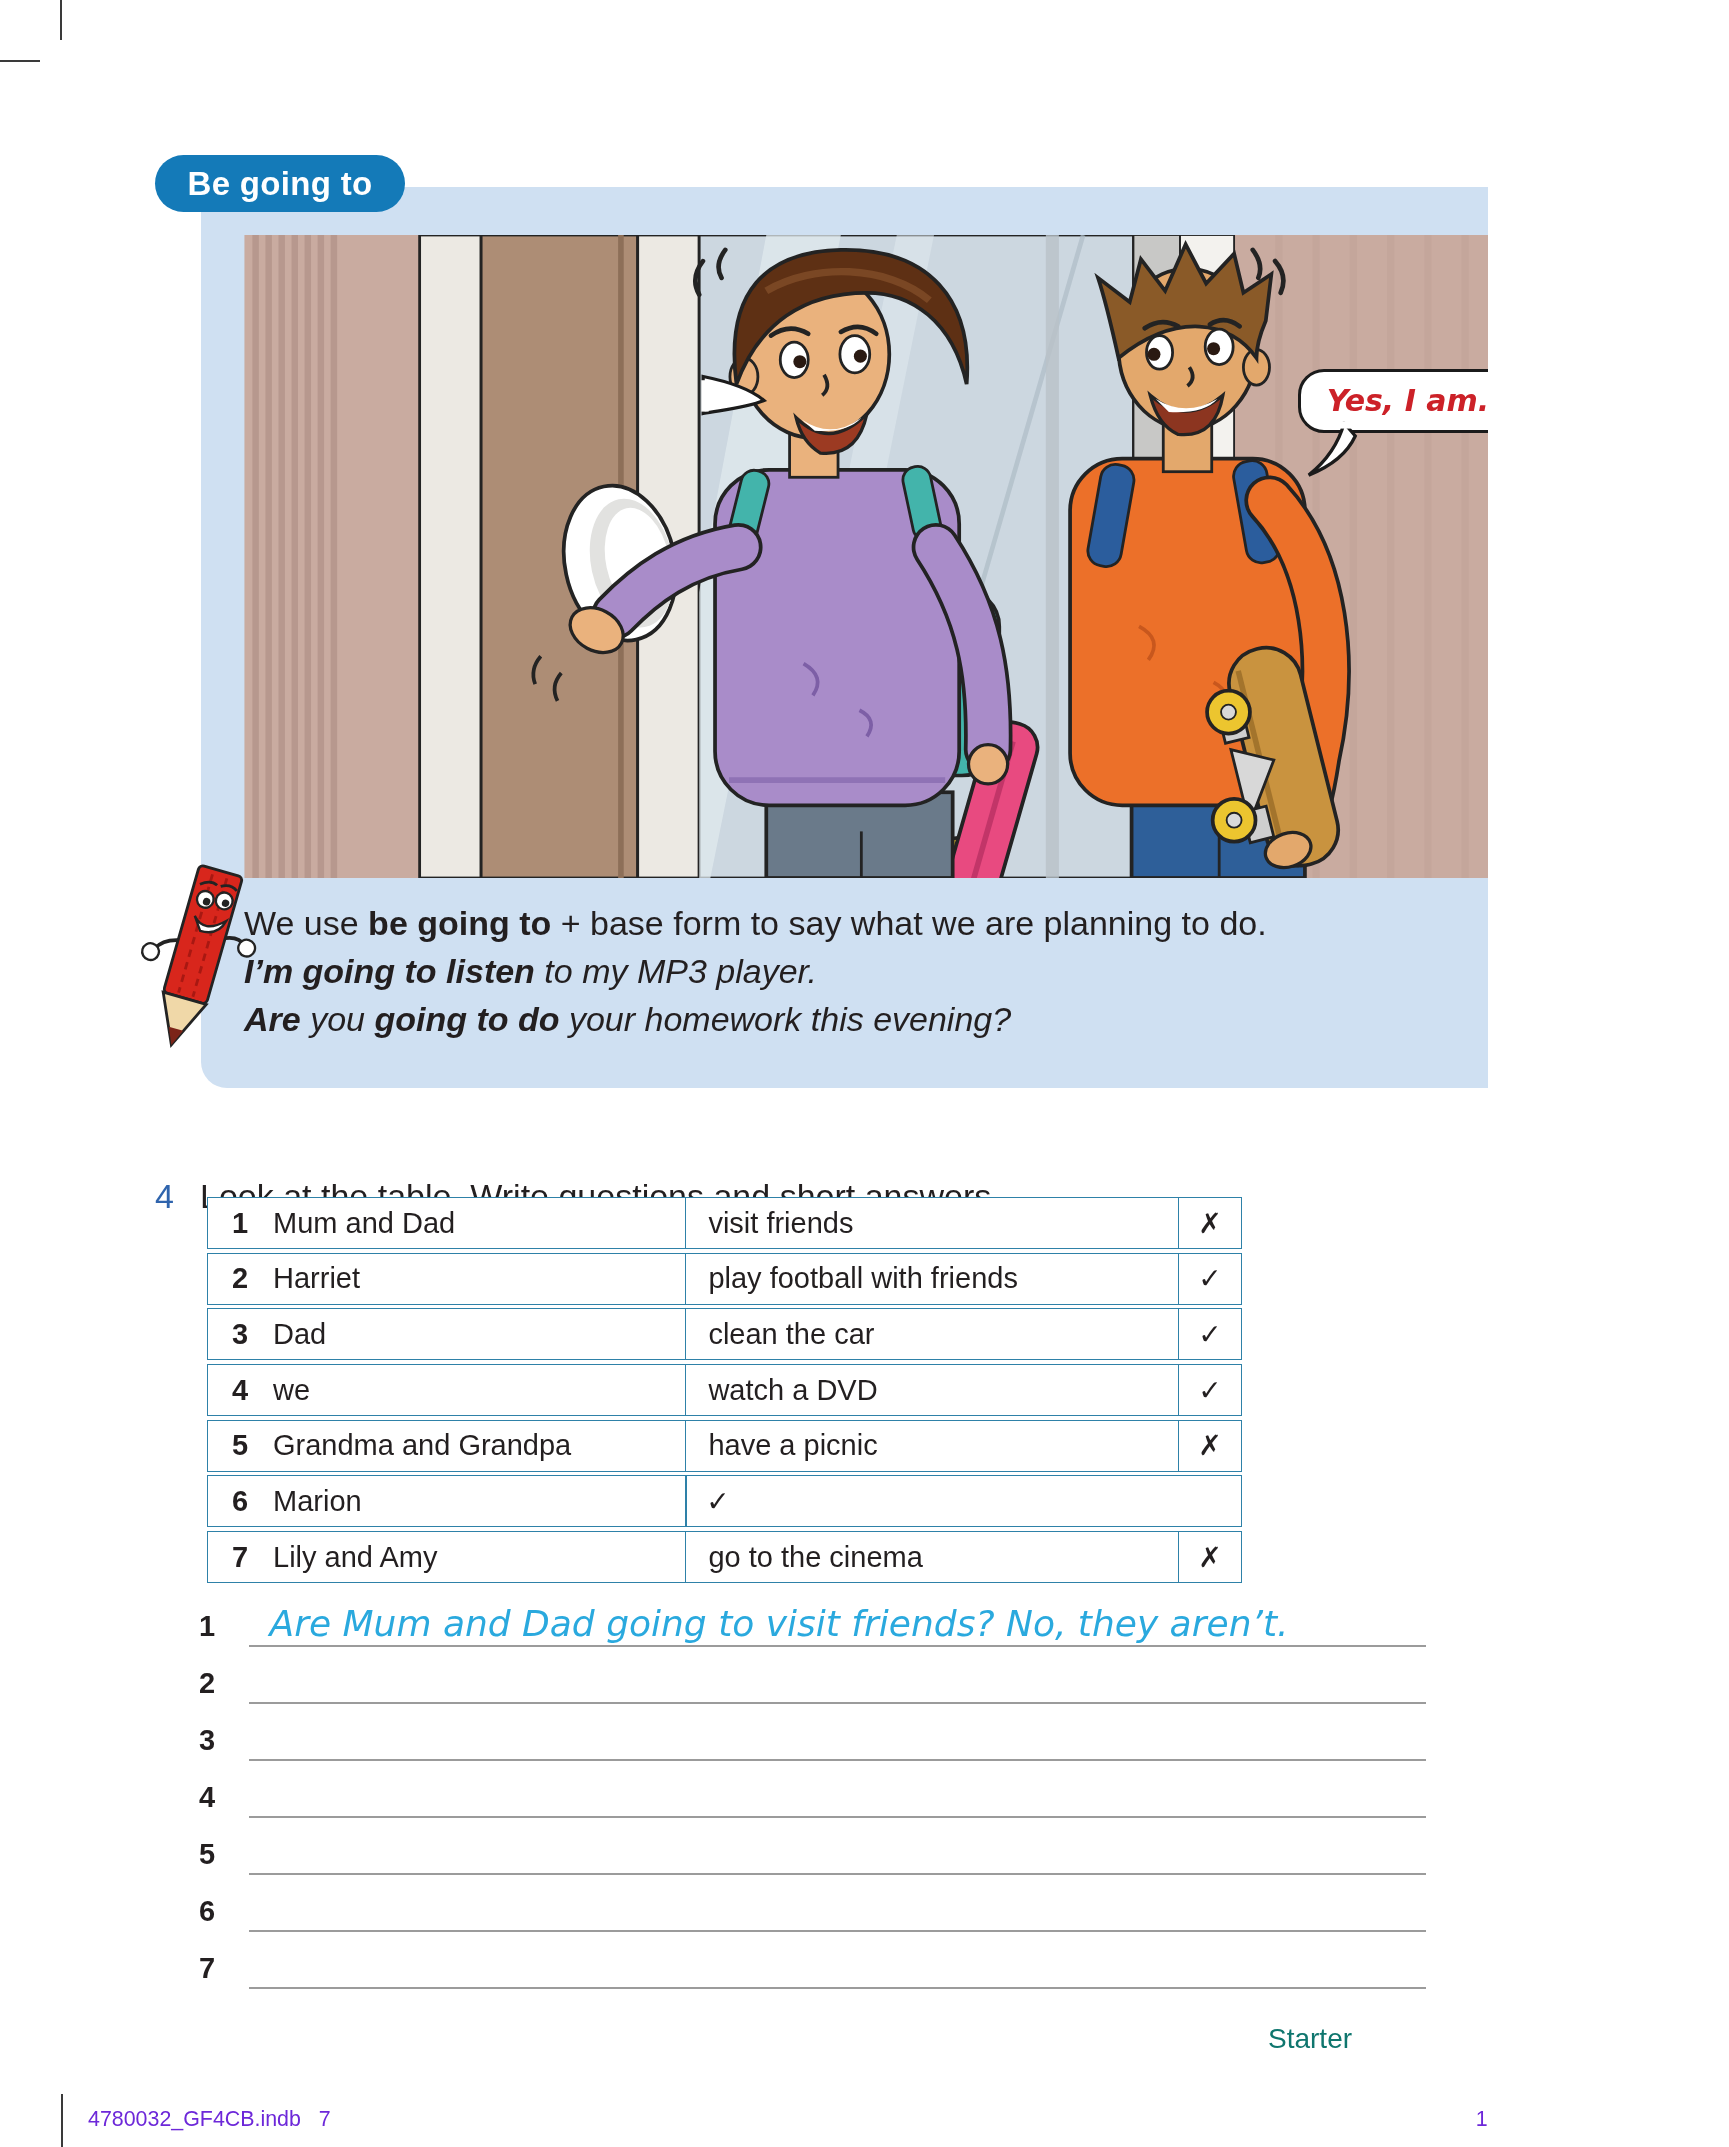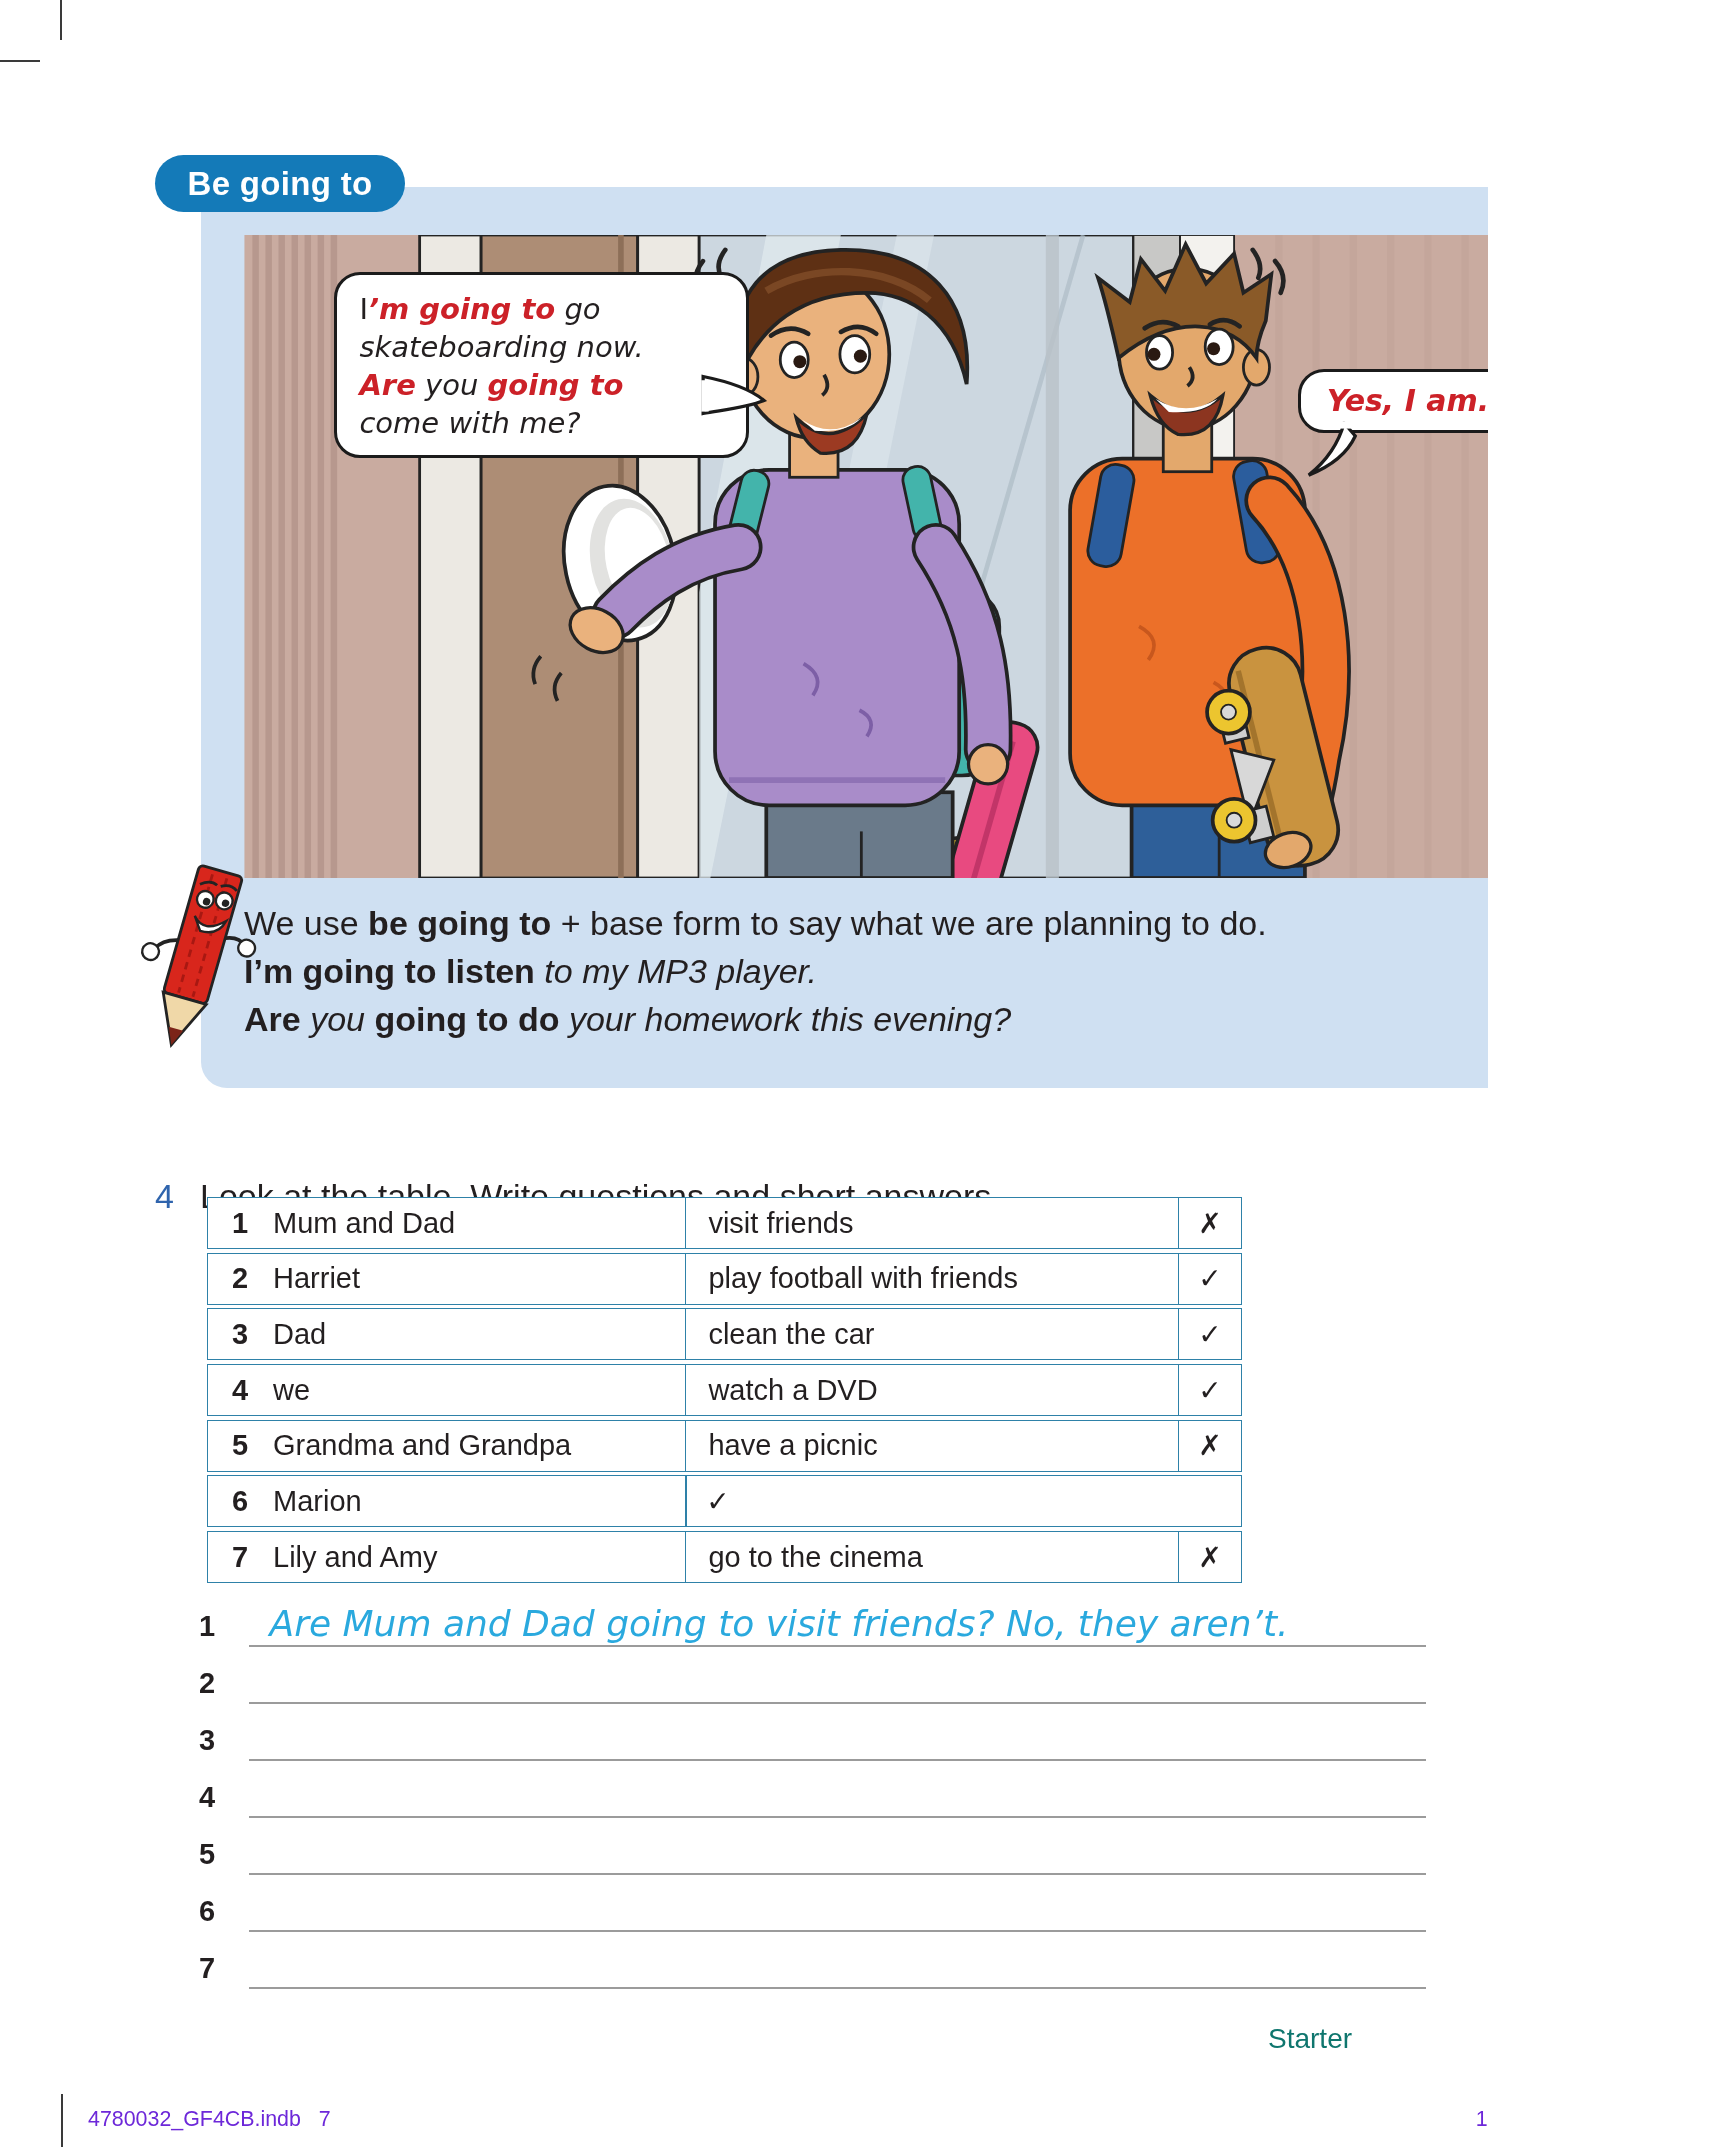--- a/index.html
+++ b/index.html
@@ -17,21 +17,21 @@
   .illus{position:absolute;left:244px;top:235px;width:1285px;height:643px;}
   .bubble{position:absolute;background:#ffffff;border:3.7px solid #1b1b1b;border-radius:26px;
           font-family:"DejaVu Sans",sans-serif;font-size:29px;line-height:38px;color:#231f20;}
   .bubble-left{left:334px;top:272px;width:377px;padding:15px 9.3px 13px 22.4px;}
   .bubble-right{left:1298px;top:369px;width:214px;height:58px;display:flex;align-items:center;justify-content:center;
           font-size:30px;font-weight:bold;font-style:italic;color:#cc2128;}
   .tail{position:absolute;}
   .rbi{color:#cc2128;font-weight:bold;font-style:italic;}
   .it{font-style:italic;}
   .b{font-weight:bold;}
-  .bi{font-weight:bold;}
+  .bi{font-weight:bold;font-style:italic;}
 
   
   .rules{position:absolute;left:244px;top:899px;width:1296px;font-size:34px;line-height:48px;color:#231f20;
          font-family:"Liberation Sans",sans-serif;}
   .pencil{position:absolute;left:136px;top:860px;}
 
   
   .ex-head{position:absolute;left:155px;top:1139px;width:1398px;font-size:34px;font-weight:normal;margin-top:38px;}
   .ex-num{color:#2f64ad;display:inline-block;width:45px;}
   .table{position:absolute;left:207px;top:1197px;width:1035px;}
@@ -209,26 +209,20 @@
       <ellipse cx="1046" cy="120" rx="15" ry="19" fill="#ffffff" stroke="#232323" stroke-width="3"></ellipse>
       <circle cx="976" cy="128" r="7" fill="#2a1a12"></circle>
         <circle cx="1040" cy="122" r="7" fill="#2a1a12"></circle>
       <path d="M 1014 142 q 8 12 -2 20" fill="none" stroke="#232323" stroke-width="4"></path>
       <path d="M 972 172 Q 1010 206 1050 172 Q 1042 218 1002 214 Q 980 204 972 172 Z" fill="#8c3520" stroke="#232323" stroke-width="3.5"></path>
       <path d="M 978 176 Q 1010 196 1044 176 Q 1030 192 992 190 Z" fill="#ffffff"></path>
       <path d="M 1106 28 q 14 16 6 34 M 1082 16 q 12 16 6 30" fill="none" stroke="#232323" stroke-width="5" stroke-linecap="round"></path>
     </g>
   </svg>
 
-  <div class="bubble bubble-left">
-    <span><span>I</span><span class="rbi">’m going to</span><span class="it"> go</span><br>
-      <span class="it">skateboarding now.</span><br>
-      <span class="rbi">Are</span><span class="it"> you </span><span class="rbi">going to</span><br>
-      <span class="it">come with me?</span></span>
-  </div>
   <svg class="tail" style="left:701px;top:371px;" width="67" height="48" viewBox="0 0 72 52">
     <path d="M 2 6 C 32 12 54 20 68 32 C 48 40 24 42 2 46 Z" fill="#ffffff" stroke="#1b1b1b" stroke-width="3.5"></path>
     <rect x="0" y="10" width="8" height="34" fill="#ffffff"></rect>
   </svg>
 
   <div class="bubble bubble-right">
     <span>Yes, I am.</span>
   </div>
   <svg class="tail" style="left:1305px;top:421px;" width="54" height="58" viewBox="0 0 58 62">
     <path d="M 42 2 C 36 24 24 42 4 58 C 24 50 44 38 54 16 Z" fill="#ffffff" stroke="#1b1b1b" stroke-width="3.5"></path>

